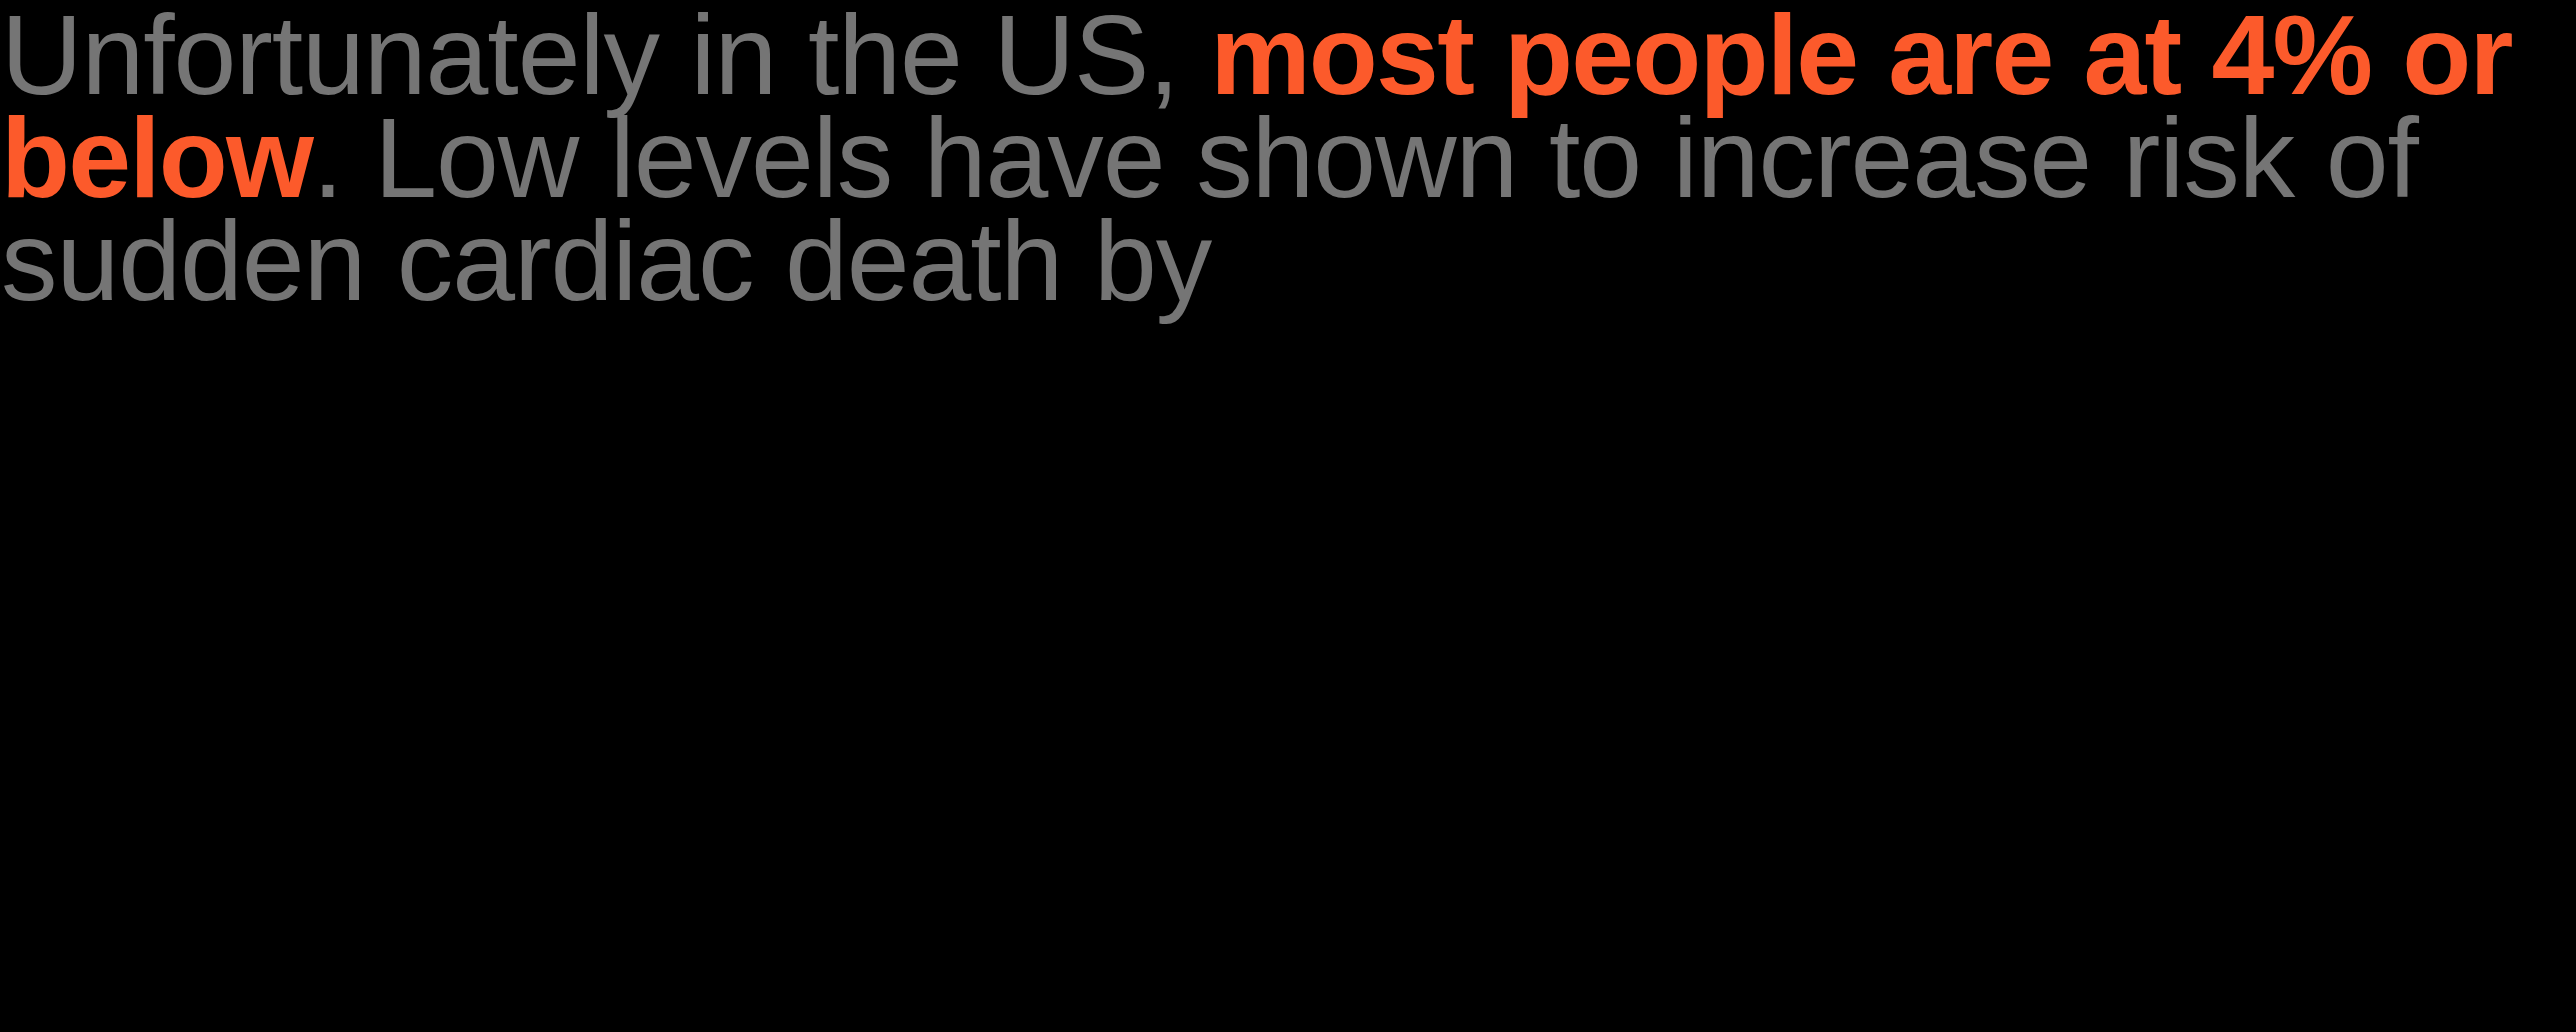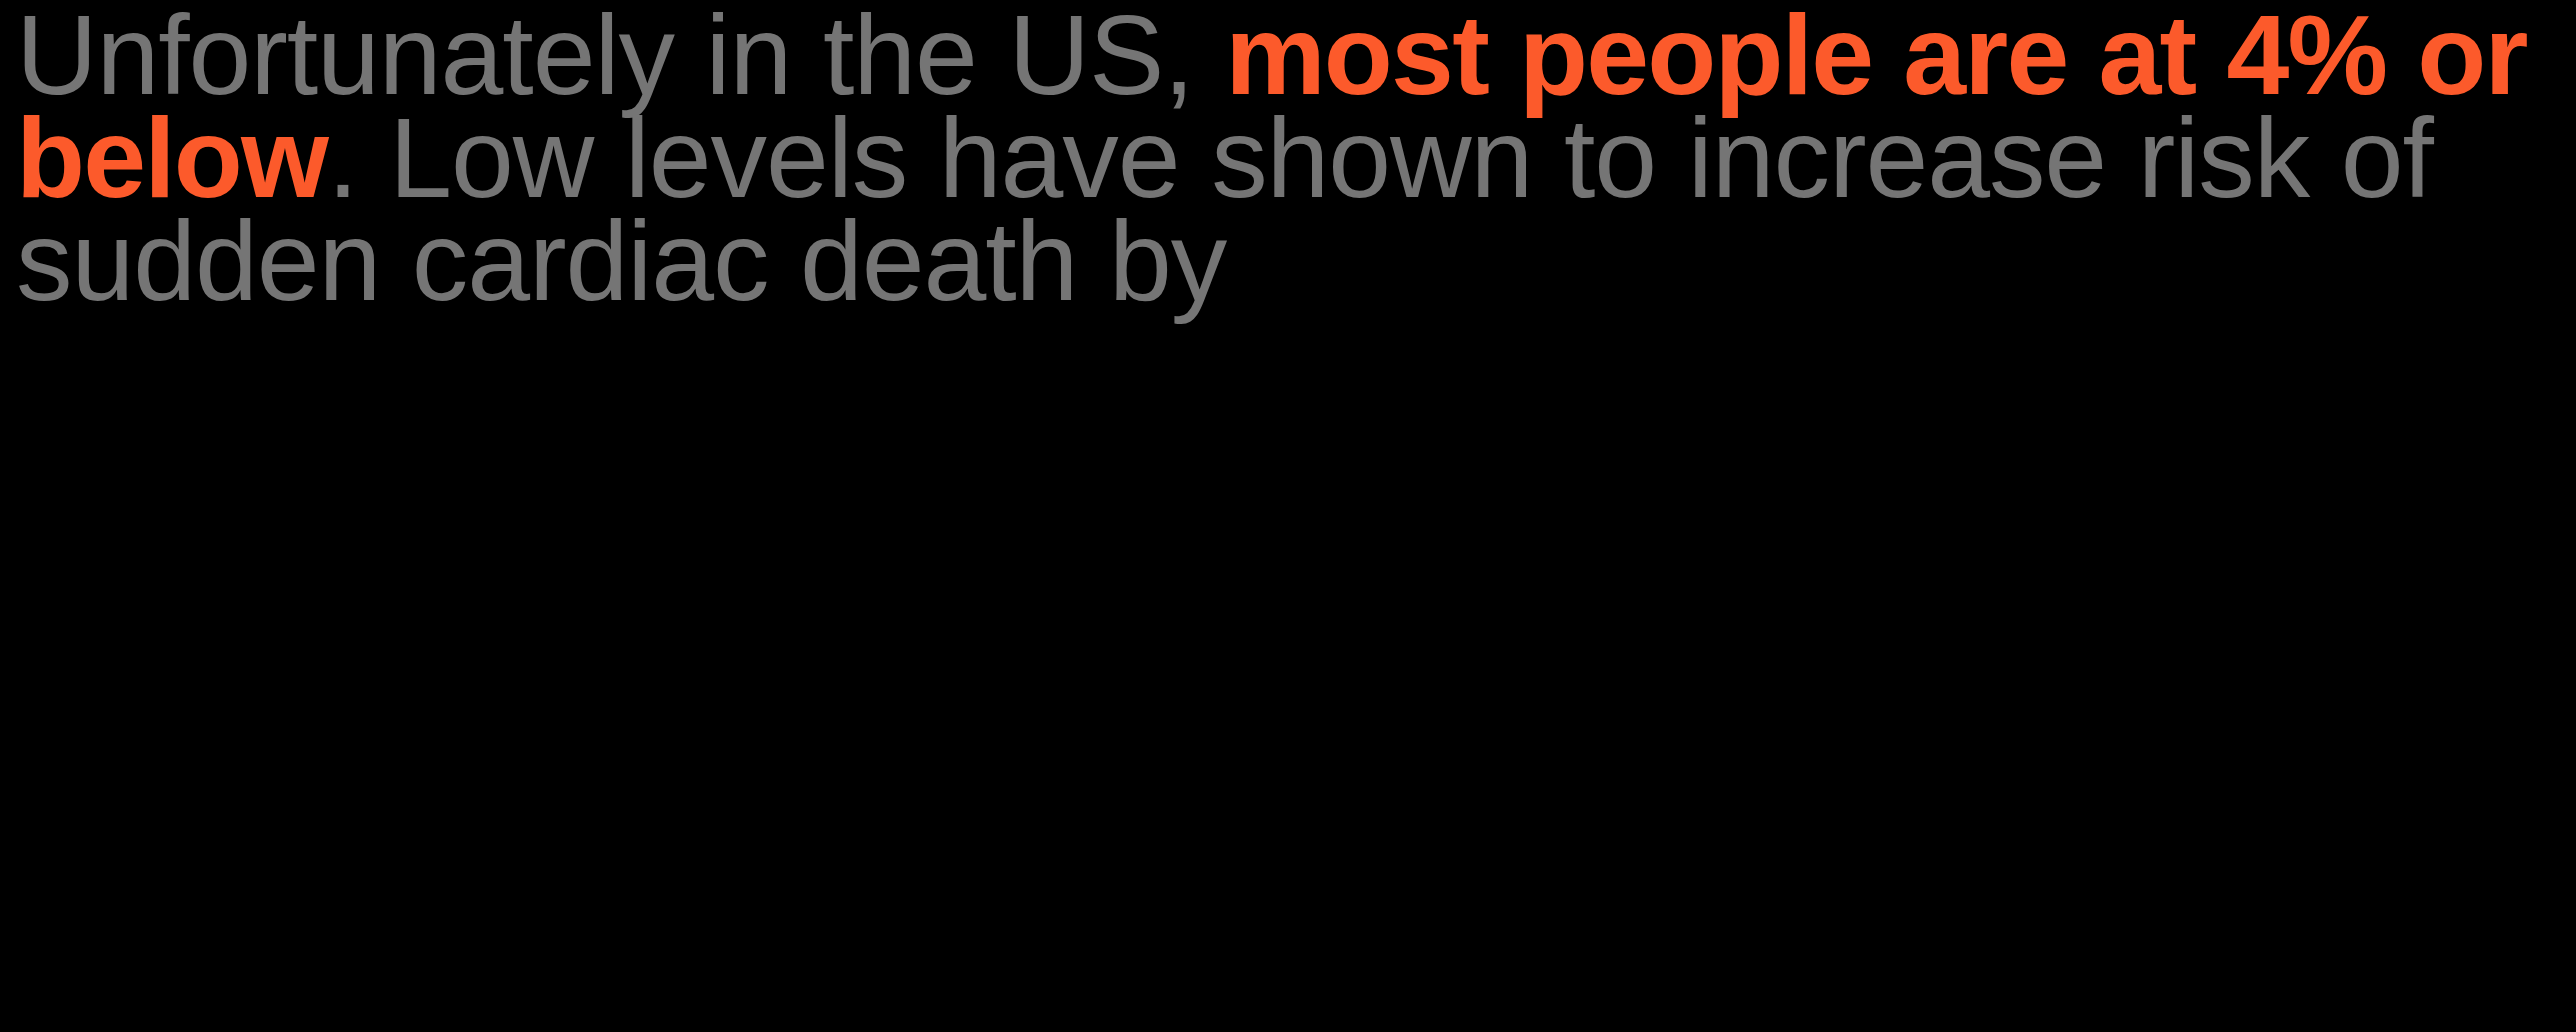--- a/index.html
+++ b/index.html
@@ -16,21 +16,21 @@
     overflow: hidden;
   }
 
   #text-block {
     position: absolute;
     left: 0px;
     top: 0px;
     width: 2576px;
     height: 864px;
     box-sizing: border-box;
-    padding: 0 40px 0 16px;
+    padding: 0 40px 0 1px;
     display: block;
   }
 
   .para {
     margin: 0;
     font-family: "Liberation Sans", "DejaVu Sans", sans-serif;
     font-size: 113px;
     line-height: 103px;
     letter-spacing: -1.1px;
     word-spacing: 1.4px;

